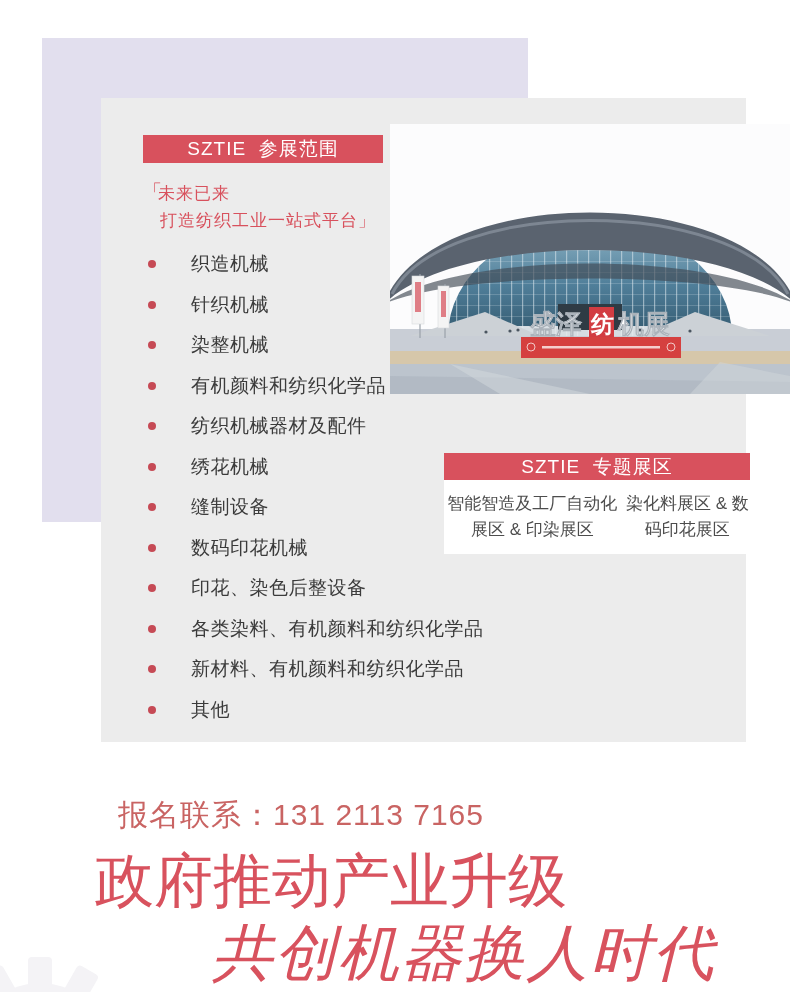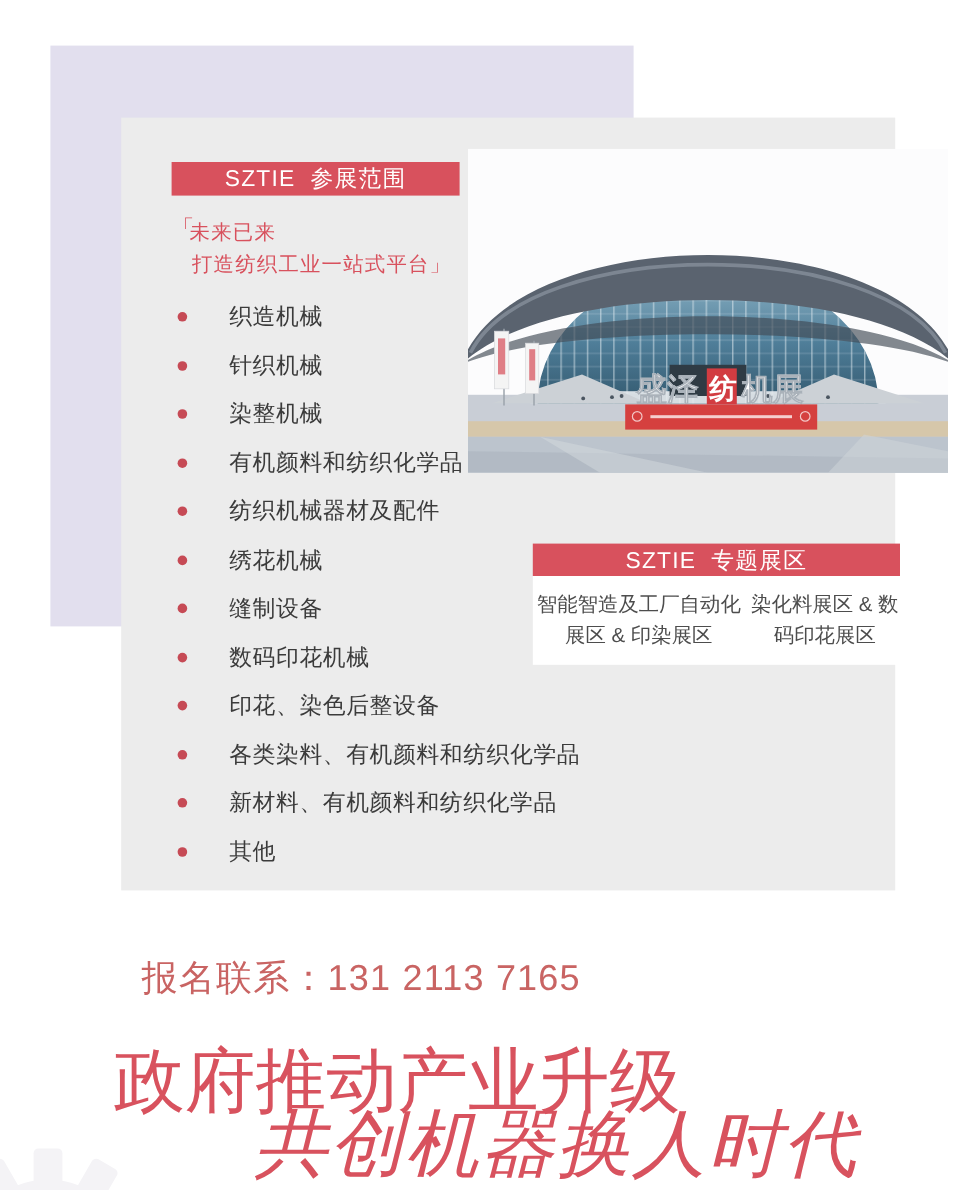--- a/index.html
+++ b/index.html
@@ -30,21 +30,21 @@
   .venue-photo{left:390px;top:124px;width:400px;height:270px;}
 
   
   .zone-section{left:412px;top:453px;width:306px;padding-left:32px;}
   .zone-banner{width:306px;height:27px;}
   .zone-body{background:#ffffff;height:74px;display:flex;flex-direction:row;align-items:center;
              justify-content:center;gap:4px;color:#4d4d4d;font-size:17px;line-height:26px;text-align:center;}
 
   
   .contact{left:118px;top:795px;font-size:30px;color:#c96463;letter-spacing:1px;text-align:right;}
-  .headline-1{left:95px;top:848px;font-size:59px;line-height:66px;color:#d8525e;font-weight:500;letter-spacing:0px;margin-top:20px;}
+  .headline-1{left:95px;top:848px;font-size:59px;line-height:66px;color:#d8525e;font-weight:500;letter-spacing:0px;}
   .headline-2{left:212px;top:914px;font-size:61px;line-height:78px;color:#d8525e;font-weight:500;letter-spacing:2px;font-style:italic;}
 
   .gear-corner{left:-60px;top:955px;width:200px;height:200px;}
 </style>
 </head>
 <body>
 
 <div class="page">
 
   <div class="abs lavender-backdrop"></div>

